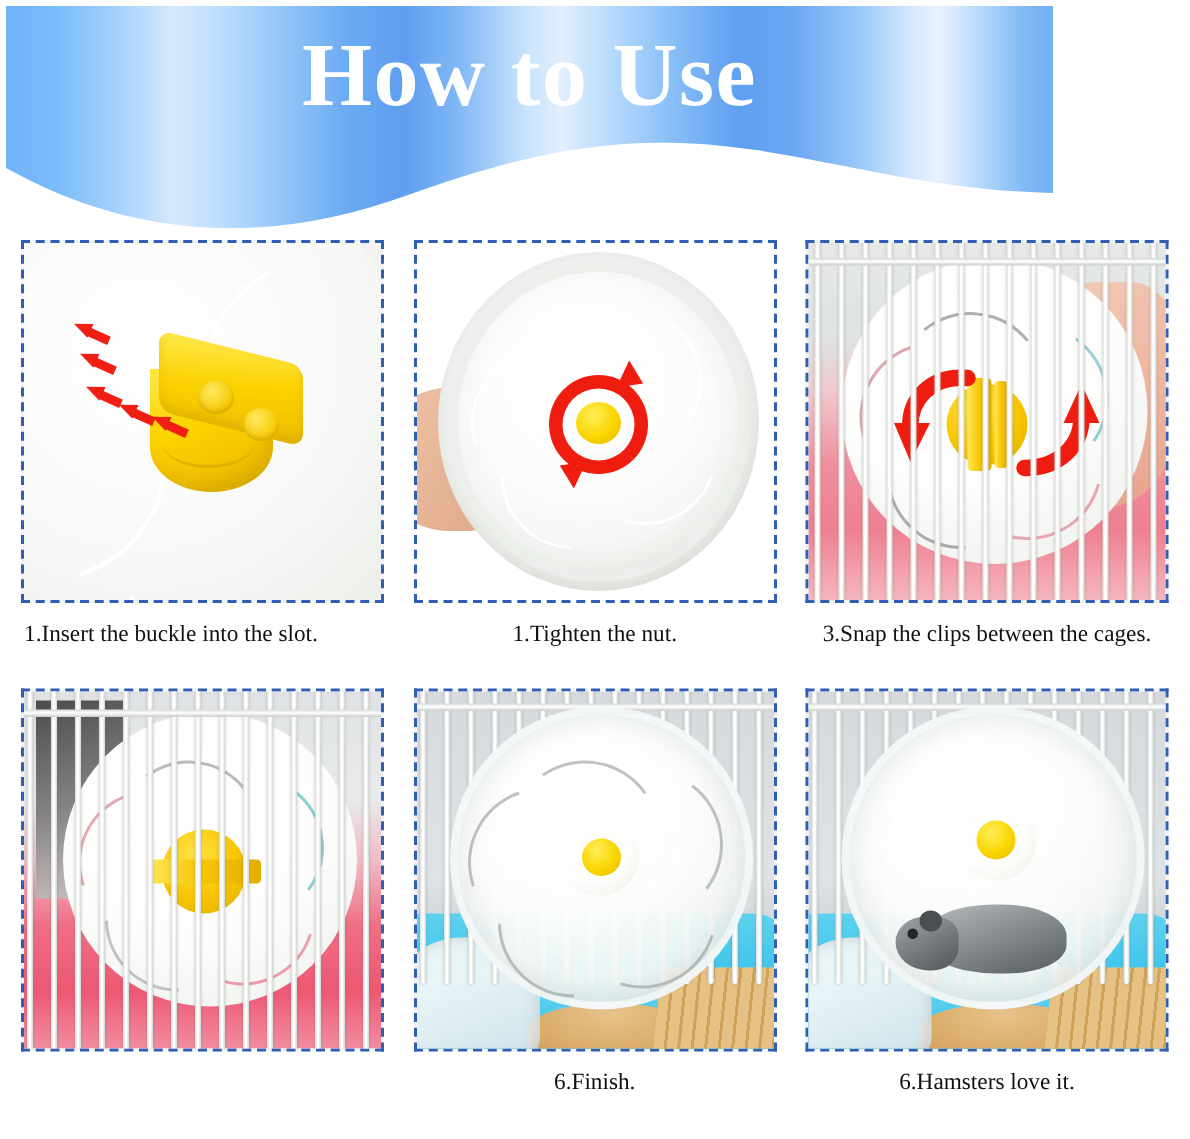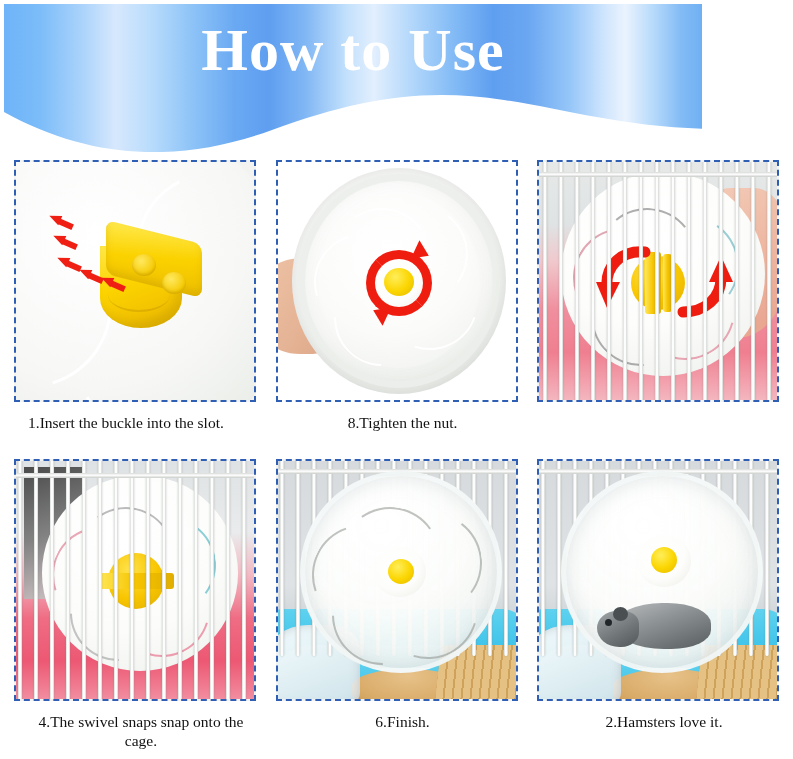--- a/index.html
+++ b/index.html
@@ -99,21 +99,20 @@
     overflow: hidden;
   }
   .caption {
     margin-top: 12px;
     text-align: center;
     font-size: 15.5px;
     color: #111111;
     line-height: 1.22;
     font-family: "Liberation Serif", "DejaVu Serif", serif;
     min-height: 38px;
-    margin-left: 12px;
   }
   .cell.cap-left .caption { text-align: left; padding-left: 2px; }
   .row2 { margin-top: 7px; }
 
   .scene { position: absolute; inset: 0; }
   .hub {
     position: absolute;
     border-radius: 50%;
     background: radial-gradient(circle at 40% 35%, #ffffff 0%, #fdfdfb 55%, #ebece6 100%);
   }
@@ -486,21 +485,21 @@
           <div class="hub-dot" style="left:106px;top:106px;width:30px;height:28px;"></div>
 
           <div class="rot-ring">
             <div class="ring-seg"></div>
             <div class="ring-seg2"></div>
             <div class="rot-head" style="left:46px;top:-5px;transform:rotate(115deg);"></div>
             <div class="rot-head" style="left:4px;top:56px;transform:rotate(295deg);"></div>
           </div>
         </div>
       </div>
-      <div class="caption">8.Tighten the nut.</div>
+      <div class="caption">1.Tighten the nut.</div>
     </div>
 
     <div class="cell">
       <div class="panel">
         <div class="scene">
           <div class="p3-bg"></div>
           <div class="p3-blob"></div>
           <div class="p3-disc"></div>
 
           <div class="vane" style="left:58px;top:46px;width:96px;height:96px;transform:rotate(6deg);border-color:rgba(110,110,110,.55) transparent transparent transparent;"></div>
@@ -535,20 +534,21 @@
               <div class="bar" style="left:148px;"></div>
             <div class="bar" style="left:164px;"></div>
               <div class="bar" style="left:180px;"></div>
             <div class="bar" style="left:196px;"></div>
               <div class="bar" style="left:212px;"></div>
             <div class="bar" style="left:228px;"></div>
             <div class="hbar" style="top:10px;"></div>
           </div>
         </div>
       </div>
+      <div class="caption">3.Snap the clips between the cages.</div>
     </div>
   </div>
 
   <div class="row row2">
 
     <div class="cell">
       <div class="panel">
         <div class="scene">
           <div class="p4-bg"></div>
           <div class="p4-dark"></div>
@@ -576,21 +576,20 @@
               <div class="bar" style="left:146px;"></div>
             <div class="bar" style="left:162px;"></div>
               <div class="bar" style="left:178px;"></div>
             <div class="bar" style="left:194px;"></div>
               <div class="bar" style="left:210px;"></div>
             <div class="bar" style="left:226px;"></div>
             <div class="hbar" style="top:12px;"></div>
           </div>
         </div>
       </div>
-      <div class="caption">4.The swivel snaps snap onto the cage.</div>
     </div>
 
     <div class="cell">
       <div class="panel">
         <div class="scene">
           <div class="p56-bg"></div>
           <div class="p56-tray"></div>
           <div class="p56-tray2"></div>
           <div class="p56-bedding"></div>
           <div class="p56-wood"></div>
@@ -665,16 +664,16 @@
             <div class="body"></div>
             <div class="head"></div>
             <div class="ear"></div>
             <div class="eye"></div>
           </div>
 
           <div class="hub" style="left:98px;top:74px;width:54px;height:52px;"></div>
           <div class="hub-dot" style="left:112px;top:86px;width:26px;height:26px;"></div>
         </div>
       </div>
-      <div class="caption">2.Hamsters love it.</div>
+      <div class="caption">6.Hamsters love it.</div>
     </div>
   </div>
 </div>
 
 </body></html>

